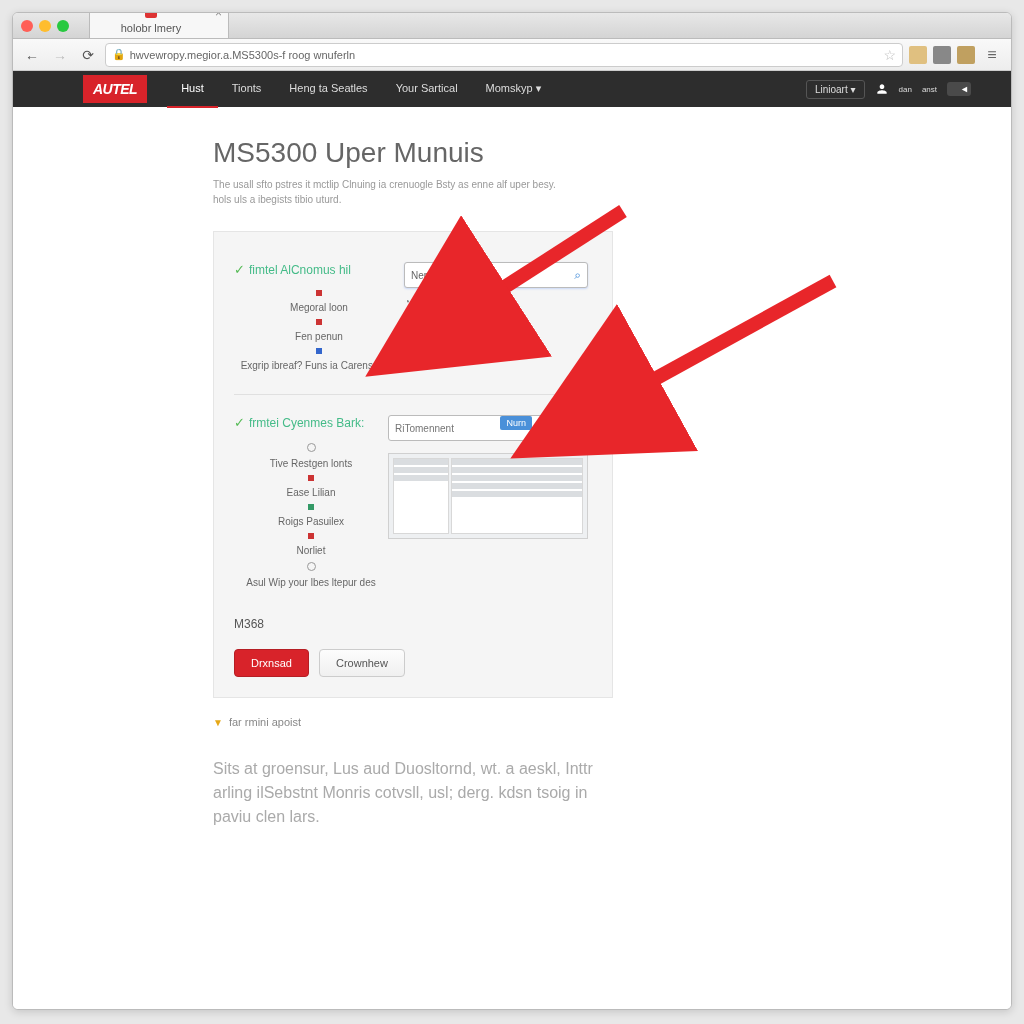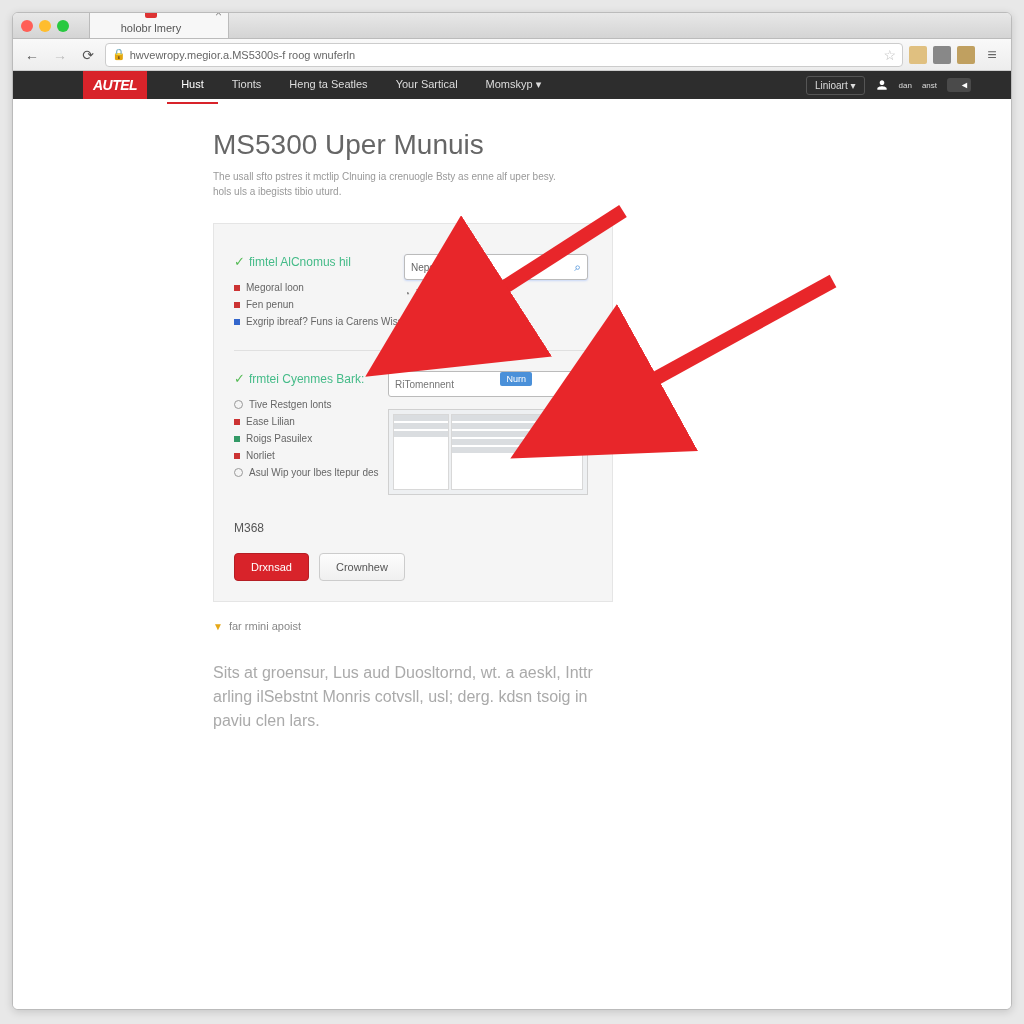--- a/index.html
+++ b/index.html
@@ -18,21 +18,21 @@
 .toolbar { height: 32px; background: linear-gradient(#f9f9f9,#ededed); border-bottom: 1px solid #ccc; display: flex; align-items: center; padding: 0 8px; gap: 6px; }
 .nav-btn { width: 22px; height: 22px; display:flex; align-items:center; justify-content:center; color:#555; font-size:14px; }
 .addr { flex: 1; height: 24px; background: #fff; border: 1px solid #ccc; border-radius: 4px; display: flex; align-items: center; padding: 0 6px; font-size: 11px; color: #666; gap: 4px; }
 .lock { color: #5a5; font-size: 11px; }
 .tool-icon { width: 18px; height: 18px; background: #ddd; border-radius: 2px; }
 .star { color: #bbb; font-size: 14px; }
 .ham { color: #666; font-size: 16px; }
 
 
 .page { flex: 1; background: #fff; overflow: hidden; position: relative; }
-.site-nav { background: #2d2d2d; height: 28px; display: flex; align-items: center; padding: 0 0 0 70px; color: #ccc; }
+.site-nav { background: #2d2d2d; height: 36px; display: flex; align-items: center; padding: 0 0 0 70px; color: #ccc; }
 .logo { background: #d8232a; color: #fff; font-weight: bold; font-size: 14px; padding: 6px 10px; font-style: italic; letter-spacing: -0.5px; }
 .nav-items { display: flex; margin-left: 20px; }
 .nav-item { padding: 12px 14px; font-size: 11px; color: #ddd; }
 .nav-item.active { color: #fff; border-bottom: 2px solid #d8232a; }
 .nav-right { margin-left: auto; display: flex; align-items: center; gap: 10px; padding-right: 40px; font-size: 10px; color: #ddd; padding-left: 44px; }
 .account-btn { border: 1px solid #555; padding: 3px 8px; border-radius: 3px; }
 .user-ic { width: 14px; height: 16px; }
 .user-ic svg { width:100%; height:100%; fill:#fff; }
 .cursor-ic { width: 24px; height: 14px; background: #4a4a4a; border-radius: 3px; display:flex; align-items:center; justify-content:flex-end; padding-right:2px;}
 .cursor-ic::after { content:"◄"; color:#fff; font-size:9px; }
@@ -42,21 +42,21 @@
 .subtitle { font-size: 10px; color: #999; line-height: 1.5; margin-bottom: 24px; }
 
 .panel { background: #f5f5f5; border: 1px solid #e5e5e5; padding: 20px 24px 20px 20px; position: relative; }
 .section { display: flex; padding: 10px 0; }
 .section + .section { border-top: 1px solid #e0e0e0; margin-top: 10px; padding-top: 20px; }
 .left-col { width: 170px; }
 .right-col { flex: 1; }
 .sec-title { font-size: 12px; color: #4b8; display: flex; align-items: center; gap: 4px; margin-bottom: 10px; }
 .check { color: #5b5; font-size: 13px; }
 .bullet-list { list-style: none; }
-.bullet-list li { font-size: 10px; color: #666; padding: 3px 0; display: flex; align-items: center; gap: 6px; }
+.bullet-list li { font-size: 10px; color: #666; padding: 3px 0; display: flex; align-items: center; gap: 6px; flex-direction: column; }
 .sq { width: 6px; height: 6px; display: inline-block; }
 .sq.r { background: #c33; } .sq.b { background: #36c; } .sq.g { background: #396; }
 .radio { width: 9px; height: 9px; border: 1px solid #999; border-radius: 50%; display: inline-block; }
 .sec3-title { font-size: 12px; color: #555; margin-top: 16px; margin-bottom: 6px; }
 .sec3-text { font-size: 11px; color: #888; }
 
 .search-box { display: flex; align-items: center; background: #fff; border: 1px solid #bbb; border-radius: 3px; height: 26px; padding: 0 6px; box-shadow: 0 1px 2px rgba(100,150,255,0.3); }
 .search-box.plain { box-shadow: none; }
 .search-box input { border: none; outline: none; flex: 1; font-size: 10px; color: #666; }
 .search-ic { color: #4a90d9; font-size: 12px; }

